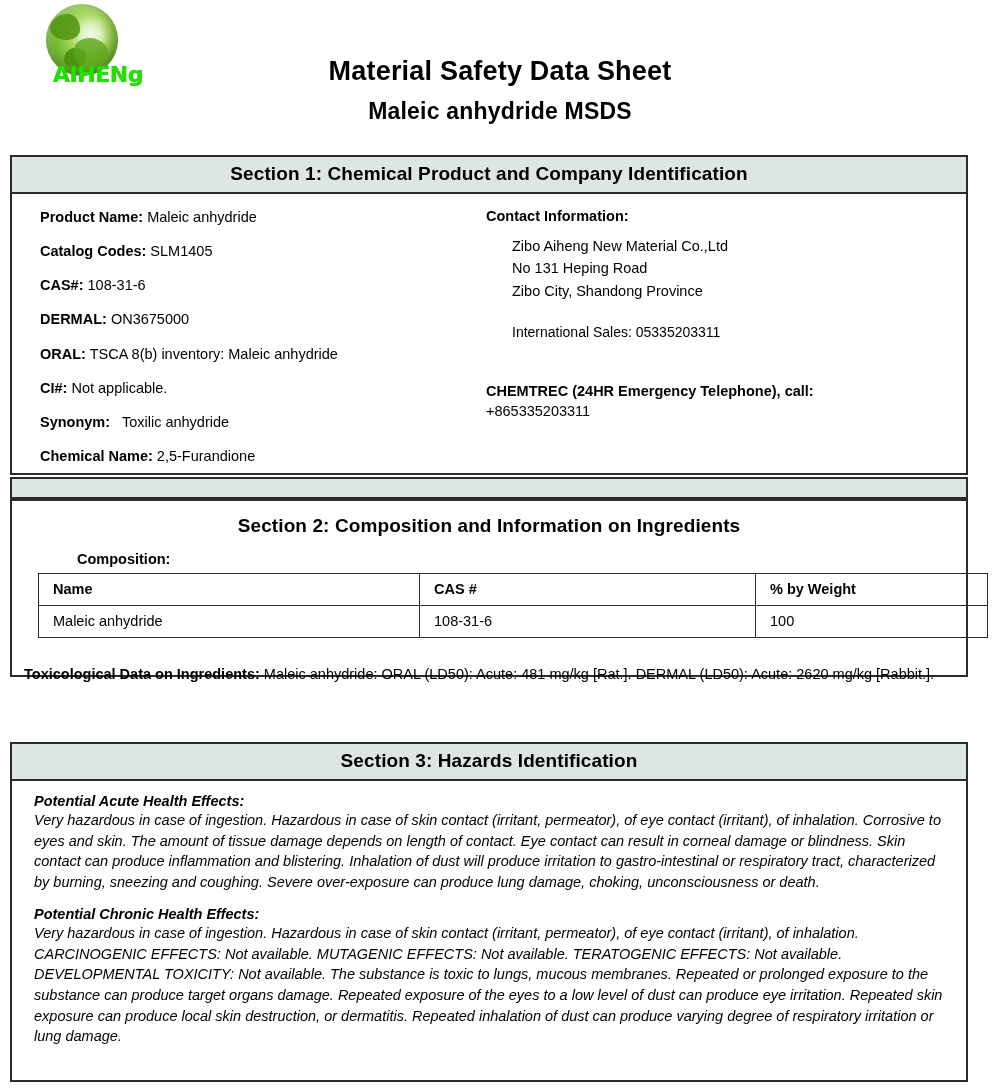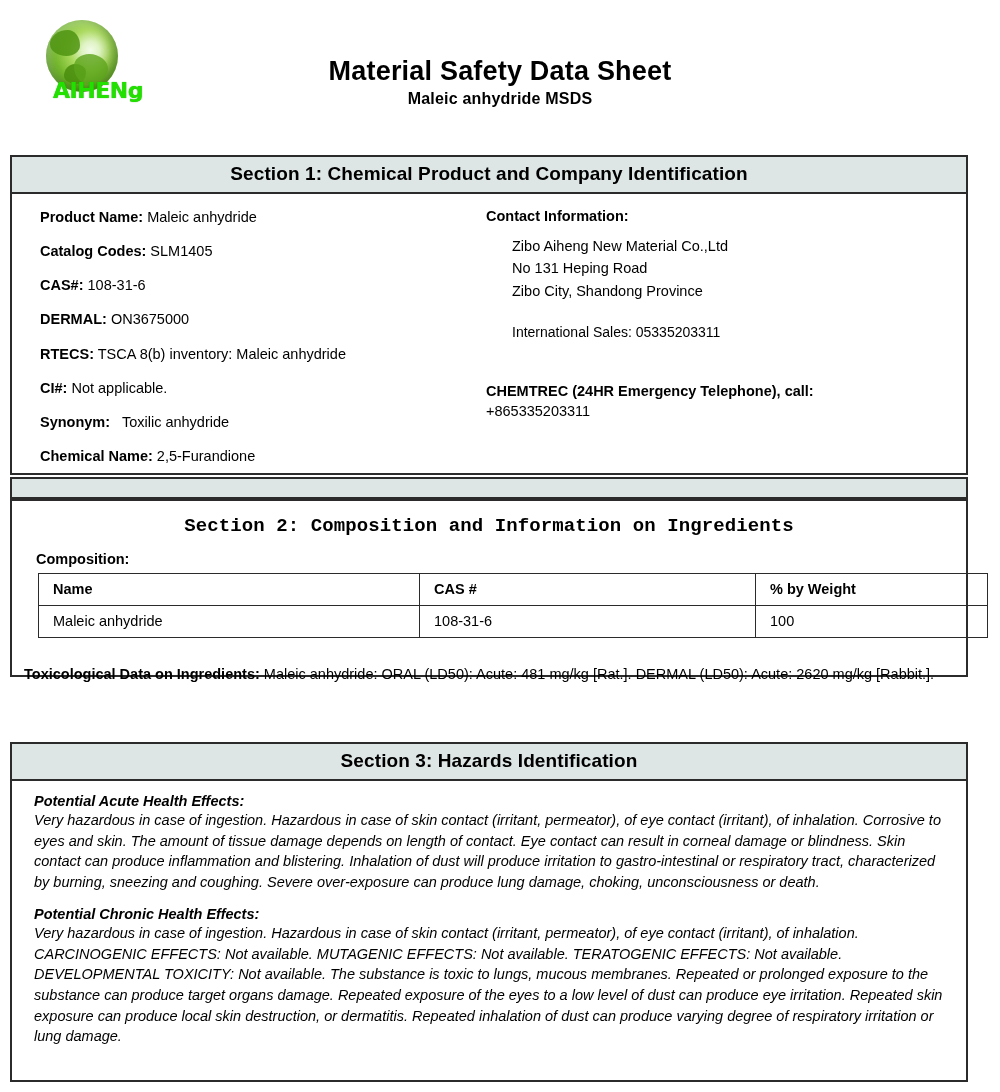--- a/index.html
+++ b/index.html
@@ -18,21 +18,21 @@
   }
 
   
   .page-header {
     position: relative;
     height: 150px;
   }
   .logo {
     position: absolute;
     left: 36px;
-    top: 20px;
+    top: 4px;
     width: 120px;
     height: 96px;
   }
   .logo-globe {
     position: absolute;
     left: 10px;
     top: 0px;
     width: 72px;
     height: 72px;
     border-radius: 50%;
@@ -88,25 +88,25 @@
     width: 1000px;
     text-align: center;
   }
   .doc-title {
     font-size: 27px;
     font-weight: bold;
     letter-spacing: .2px;
     line-height: 1.16;
   }
   .doc-subtitle {
-    font-size: 16px;
+    font-size: 23px;
     font-weight: bold;
     letter-spacing: .2px;
     line-height: 1.3;
-    margin-top: 2px;
+    margin-top: 10px;
   }
 
   
   .section-box {
     position: absolute;
     left: 10px;
     width: 958px;
     border: 2px solid #2b2b2b;
     background: #ffffff;
     box-sizing: border-box;
@@ -177,25 +177,26 @@
     font-size: 14.5px;
     font-weight: normal;
     line-height: 1.35;
   }
 
   
   #section-gap { top: 477px; height: 22px; border-bottom: 2px solid #2b2b2b; }
   #section-gap .section-band.empty { height: 100%; }
 
   #section-2 { top: 499px; height: 178px; }
-  #section-2 .section-band { border-bottom: none; background: #ffffff; padding-top: 14px; padding-bottom: 4px; font-family: Liberation Mono, monospace; }
+  #section-2 .section-band { border-bottom: none; background: #ffffff; padding-top: 14px; padding-bottom: 4px; }
   .comp-label {
     font-size: 14.5px;
     font-weight: bold;
     padding: 10px 0 6px 24px;
+    margin-left: 41px;
   }
   .comp-table {
     border-collapse: collapse;
     margin: 0 24px 0 26px;
     width: 904px;
     table-layout: fixed;
   }
   .comp-table th, .comp-table td {
     border: 1.5px solid #2b2b2b;
     text-align: left;
@@ -252,21 +253,21 @@
 </div>
 
 <div class="section-box" id="section-1">
   <div class="section-band">Section 1: Chemical Product and Company Identification</div>
   <div class="s1-grid">
     <div class="s1-col-left">
       <div class="kv-line"><b>Product Name:</b><span> Maleic anhydride</span></div>
       <div class="kv-line"><b>Catalog Codes:</b><span> SLM1405</span></div>
       <div class="kv-line"><b>CAS#:</b><span> 108-31-6</span></div>
       <div class="kv-line"><b>DERMAL:</b><span> ON3675000</span></div>
-      <div class="kv-line"><b>RTECS:</b><span> TSCA 8(b) inventory: Maleic anhydride</span></div>
+      <div class="kv-line"><b>ORAL:</b><span> TSCA 8(b) inventory: Maleic anhydride</span></div>
       <div class="kv-line"><b>CI#:</b><span> Not applicable.</span></div>
       <div class="kv-line"><b>Synonym:</b><span>   Toxilic anhydride</span></div>
       <div class="kv-line"><b>Chemical Name:</b><span> 2,5-Furandione</span></div>
       <div class="kv-line"><b>Chemical Formula:</b><span> C4H2O3</span></div>
     </div>
     <div class="s1-col-right">
       <div class="contact-head">Contact Information:</div>
       <div class="contact-addr">
         <div>Zibo Aiheng New Material Co.,Ltd</div>
         <div>No 131 Heping Road</div>

